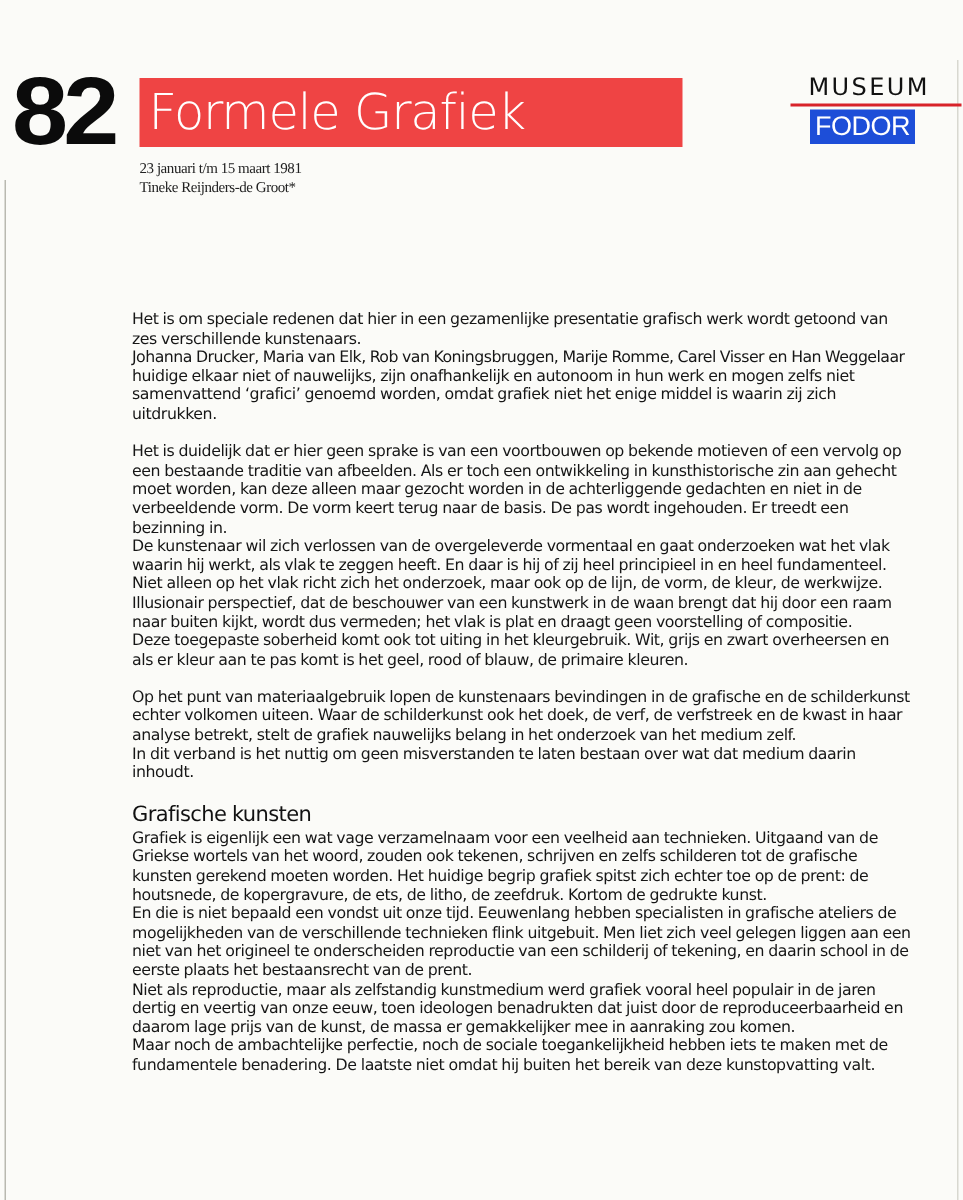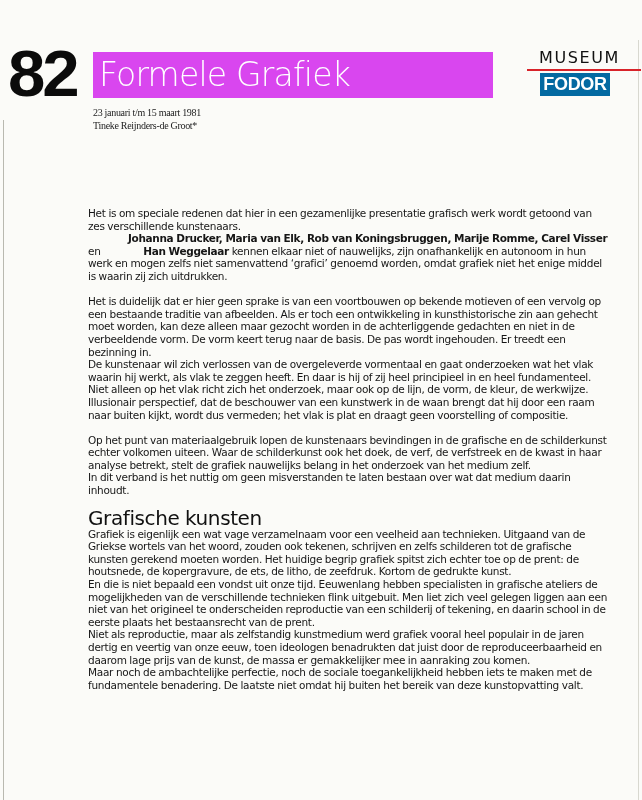--- a/index.html
+++ b/index.html
@@ -20,61 +20,61 @@
   }
   .issue-number {
     position: absolute; left: 8px; top: 42px;
     font-family: "Liberation Sans", sans-serif;
     font-weight: 900; font-size: 64px; line-height: 64px;
     letter-spacing: -3px; color: #0b0b0b;
     transform: scaleX(1.05); transform-origin: left top;
   }
   .title-banner {
     position: absolute; left: 93px; top: 52px;
-    width: 400px; height: 46px;
-    background: #d946ef;
+    width: 362px; height: 46px;
+    background: #ef4444;
   }
   .title-text {
     position: absolute; left: 6px; top: 3px;
     font-family: "DejaVu Sans", sans-serif;
     font-size: 33px; line-height: 40px; font-weight: 300;
     color: #ffffff; letter-spacing: -0.8px;
   }
   .logo { position: absolute; left: 531px; top: 49px; width: 110px; height: 50px; }
   .logo-museum {
     position: absolute; left: 8px; top: 1px;
     font-family: "DejaVu Sans", sans-serif; font-size: 16px;
     letter-spacing: 1.6px; color: #111; line-height: 16px;
   }
   .logo-rule {
     position: absolute; left: -4px; top: 20px; width: 114px; height: 1.5px;
     background: #d8232a;
   }
   .logo-fodor {
     position: absolute; left: 9px; top: 24px; width: 70px; height: 23px;
-    background: #0369a1; color: #fff;
-    font-family: "Liberation Sans", sans-serif; font-weight: 700;
+    background: #1d4ed8; color: #fff;
+    font-family: "Liberation Sans", sans-serif; font-weight: 400;
     font-size: 18px; line-height: 23px; text-align: center; letter-spacing: -0.3px;
   }
   .subtitle {
     position: absolute; left: 93px; top: 106px;
     font-size: 10px; line-height: 13px; color: #222;
     font-family: Liberation Serif, serif; letter-spacing: -0.3px;
   }
   .body-text {
     position: absolute; left: 88px; top: 207px; width: 520px;
     font-family: "DejaVu Sans", sans-serif;
     font-size: 10.5px; line-height: 12.6px; color: #161616;
     letter-spacing: -0.28px; word-spacing: -0.3px;
   }
   .body-text p { margin: 0; }
   .para-gap { height: 12.6px; }
-  .bold { font-weight: bold; letter-spacing: -0.35px; margin-left: 40px; }
+  .bold { font-weight: normal; letter-spacing: -0.35px; }
   .section-heading {
-    font-size: 20px; line-height: 18px; margin: 12px 0 1px 0;
+    font-size: 14px; line-height: 18px; margin: 12px 0 1px 0;
     font-family: "DejaVu Sans", sans-serif; letter-spacing: -0.4px; color: #111;
   }
 </style>
 </head>
 <body>
 
 <div class="page-edge-left"></div>
 <div class="page-edge-right"></div>
 
 <div class="issue-number">82</div>
@@ -89,27 +89,28 @@
   <div class="logo-fodor">FODOR</div>
 </div>
 
 <div class="subtitle">
   <div>23 januari t/m 15 maart 1981</div>
   <div>Tineke Reijnders-de Groot*</div>
 </div>
 
 <div class="body-text">
   <p>Het is om speciale redenen dat hier in een gezamenlijke presentatie grafisch werk wordt getoond van zes verschillende kunstenaars.</p>
-  <p><span class="bold">Johanna Drucker, Maria van Elk, Rob van Koningsbruggen, Marije Romme, Carel Visser</span><span> en </span><span class="bold">Han Weggelaar</span><span> kennen elkaar niet of nauwelijks, zijn onafhankelijk en autonoom in hun werk en mogen zelfs niet samenvattend ‘grafici’ genoemd worden, omdat grafiek niet het enige middel is waarin zij zich uitdrukken.</span></p>
+  <p><span class="bold">Johanna Drucker, Maria van Elk, Rob van Koningsbruggen, Marije Romme, Carel Visser</span><span> en </span><span class="bold">Han Weggelaar</span><span> huidige elkaar niet of nauwelijks, zijn onafhankelijk en autonoom in hun werk en mogen zelfs niet samenvattend ‘grafici’ genoemd worden, omdat grafiek niet het enige middel is waarin zij zich uitdrukken.</span></p>
 
   <div class="para-gap"></div>
 
   <p>Het is duidelijk dat er hier geen sprake is van een voortbouwen op bekende motieven of een vervolg op een bestaande traditie van afbeelden. Als er toch een ontwikkeling in kunsthistorische zin aan gehecht moet worden, kan deze alleen maar gezocht worden in de achterliggende gedachten en niet in de verbeeldende vorm. De vorm keert terug naar de basis. De pas wordt ingehouden. Er treedt een bezinning in.</p>
   <p>De kunstenaar wil zich verlossen van de overgeleverde vormentaal en gaat onderzoeken wat het vlak waarin hij werkt, als vlak te zeggen heeft. En daar is hij of zij heel principieel in en heel fundamenteel.</p>
   <p>Niet alleen op het vlak richt zich het onderzoek, maar ook op de lijn, de vorm, de kleur, de werkwijze. Illusionair perspectief, dat de beschouwer van een kunstwerk in de waan brengt dat hij door een raam naar buiten kijkt, wordt dus vermeden; het vlak is plat en draagt geen voorstelling of compositie.</p>
+  <p>Deze toegepaste soberheid komt ook tot uiting in het kleurgebruik. Wit, grijs en zwart overheersen en als er kleur aan te pas komt is het geel, rood of blauw, de primaire kleuren.</p>
 
   <div class="para-gap"></div>
 
   <p>Op het punt van materiaalgebruik lopen de kunstenaars bevindingen in de grafische en de schilderkunst echter volkomen uiteen. Waar de schilderkunst ook het doek, de verf, de verfstreek en de kwast in haar analyse betrekt, stelt de grafiek nauwelijks belang in het onderzoek van het medium zelf.</p>
   <p>In dit verband is het nuttig om geen misverstanden te laten bestaan over wat dat medium daarin inhoudt.</p>
 
   <div class="section-heading">Grafische kunsten</div>
 
   <p>Grafiek is eigenlijk een wat vage verzamelnaam voor een veelheid aan technieken. Uitgaand van de Griekse wortels van het woord, zouden ook tekenen, schrijven en zelfs schilderen tot de grafische kunsten gerekend moeten worden. Het huidige begrip grafiek spitst zich echter toe op de prent: de houtsnede, de kopergravure, de ets, de litho, de zeefdruk. Kortom de gedrukte kunst.</p>
   <p>En die is niet bepaald een vondst uit onze tijd. Eeuwenlang hebben specialisten in grafische ateliers de mogelijkheden van de verschillende technieken flink uitgebuit. Men liet zich veel gelegen liggen aan een niet van het origineel te onderscheiden reproductie van een schilderij of tekening, en daarin school in de eerste plaats het bestaansrecht van de prent.</p>

